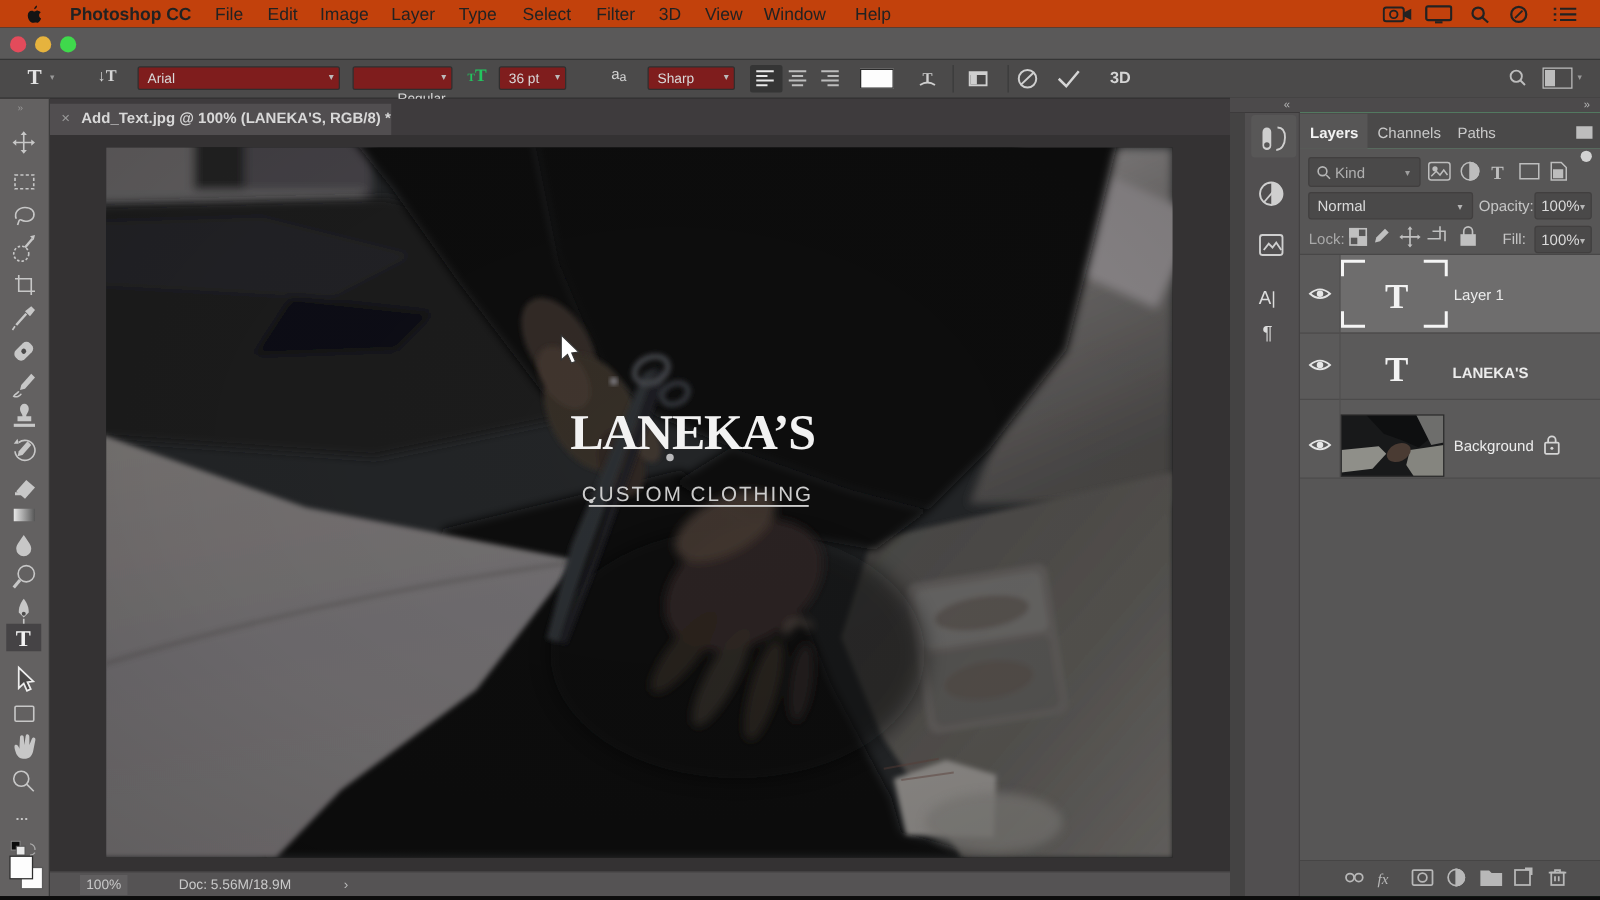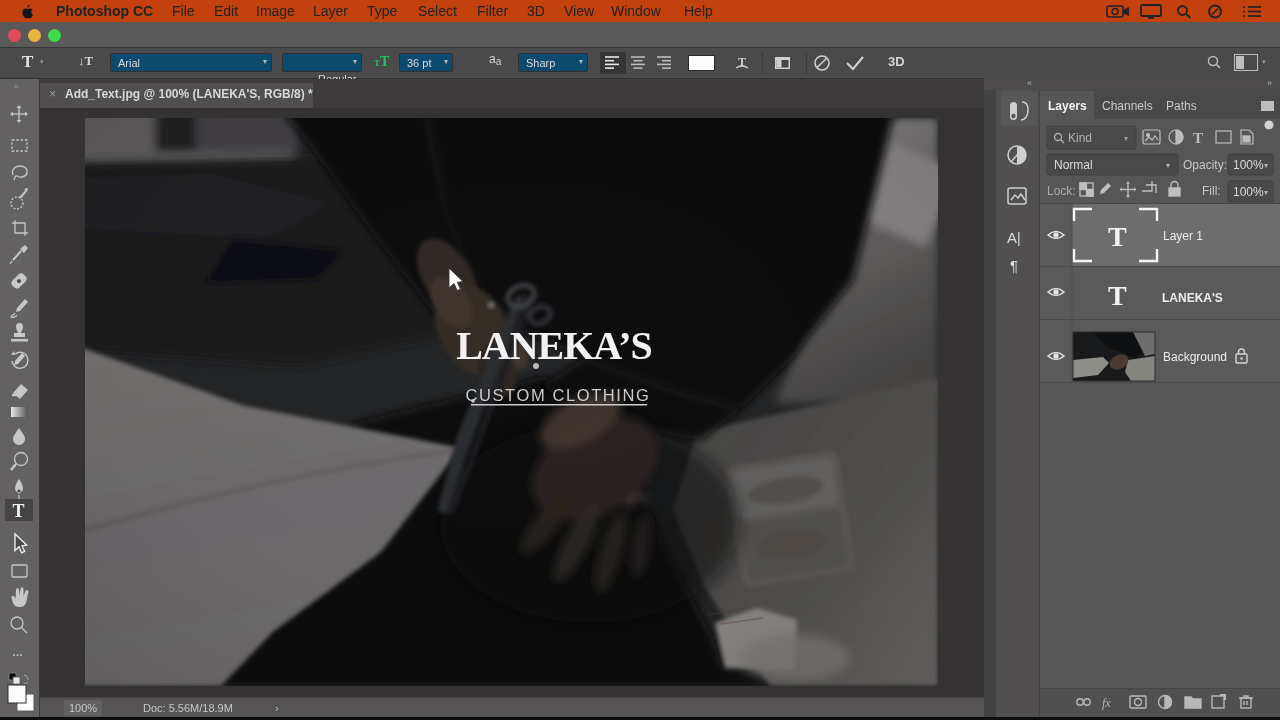--- a/index.html
+++ b/index.html
@@ -8,21 +8,21 @@
   .abs { position:absolute; }
   
   #menubar { left:0; top:0; width:1280px; height:22px; background:#c2410c; color:#222222; font-size:14px; }
   #menubar .mi { position:absolute; top:3px; white-space:nowrap; }
   
   #titlebar { left:0; top:22px; width:1280px; height:26px; background:#5a5959; border-bottom:1px solid #353535;}
   #titlebar .tl { position:absolute; top:30px; width:13px; height:13px; border-radius:50%; top:7px;}
   #titletext { position:absolute; left:0; right:0; top:5px; text-align:center; color:#dcdcdc; font-size:13px; }
   
   #optbar { left:0; top:48px; width:1280px; height:31px; background:#4b4a4a; border-bottom:1px solid #313131; color:#d6d6d6;}
-  .well { position:absolute; background:#0c4a6e; border:1px solid #2f2f2f; border-radius:2px; color:#d9d9d9; font-size:11px; }
+  .well { position:absolute; background:#7f1d1d; border:1px solid #2f2f2f; border-radius:2px; color:#d9d9d9; font-size:11px; }
   .well .arr { position:absolute; right:4px; top:3px; font-size:8px; color:#bbb; }
   .vsep { position:absolute; top:4px; height:22px; width:1px; background:#3a3a3a; }
   
   #toolbar { left:0; top:79px; width:40px; height:638px; background:#636161; border-right:1px solid #3a3a3a; }
   
   #tabbar { left:40px; top:79px; width:944px; height:29px; background:#3e3b3d; }
   #doctab { position:absolute; left:0px; top:4px; width:273px; height:25px; background:#514e50; color:#d8d8d8; font-size:12px; }
   #pasteboard { left:40px; top:108px; width:944px; height:589px; background:#343233; }
   #photo { left:85px; top:118px; width:853px; height:568px; background:#111; }
   #statusbar { left:40px; top:697px; width:944px; height:20px; background:#555354; border-top:1px solid #444243; color:#c9c9c9; font-size:11px; }

